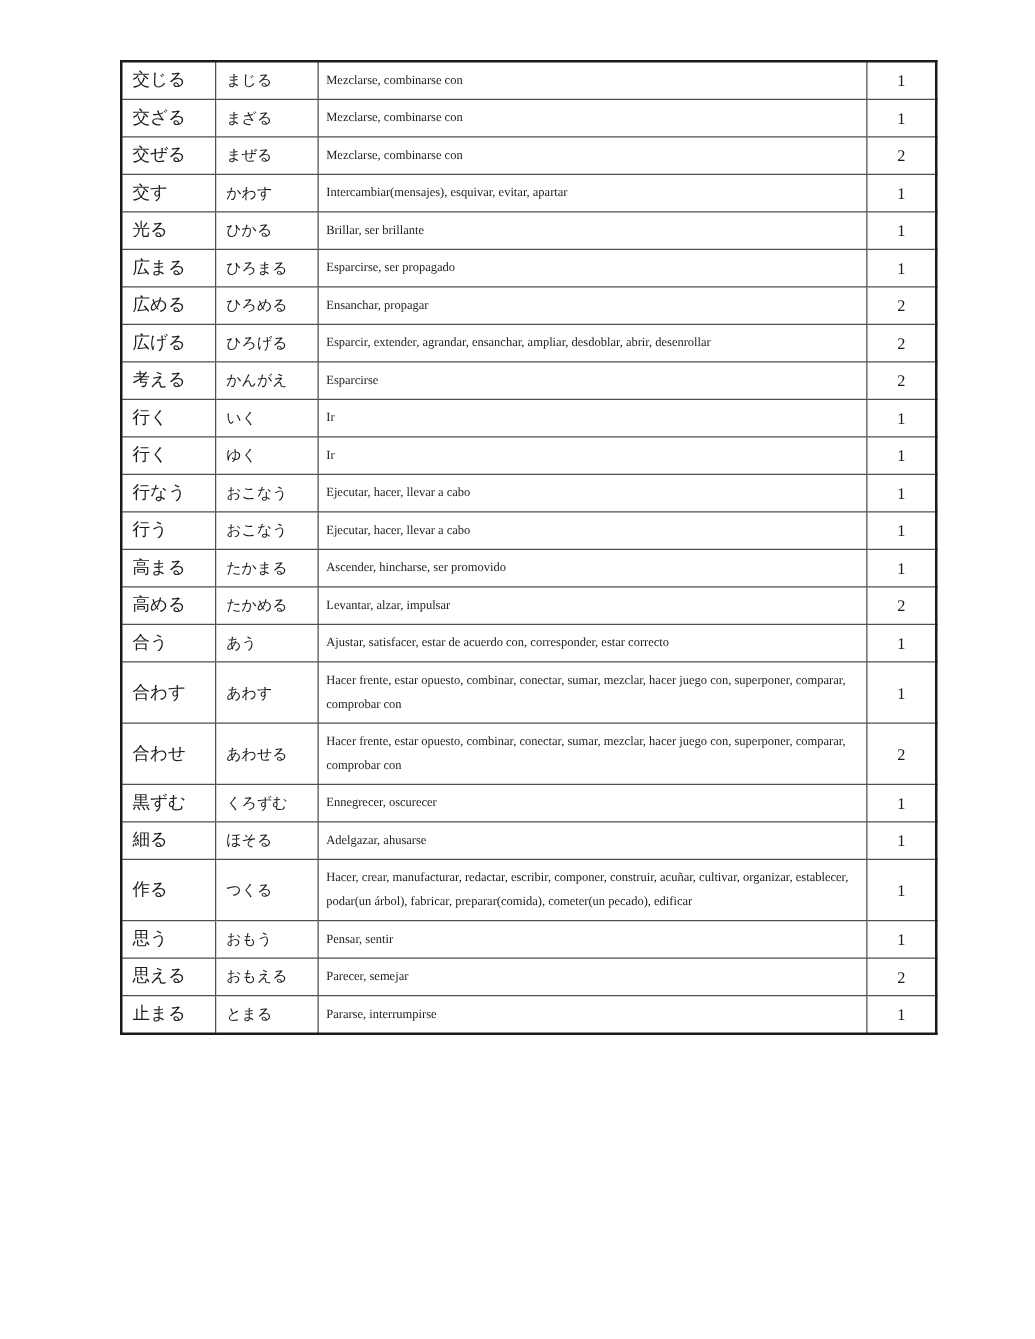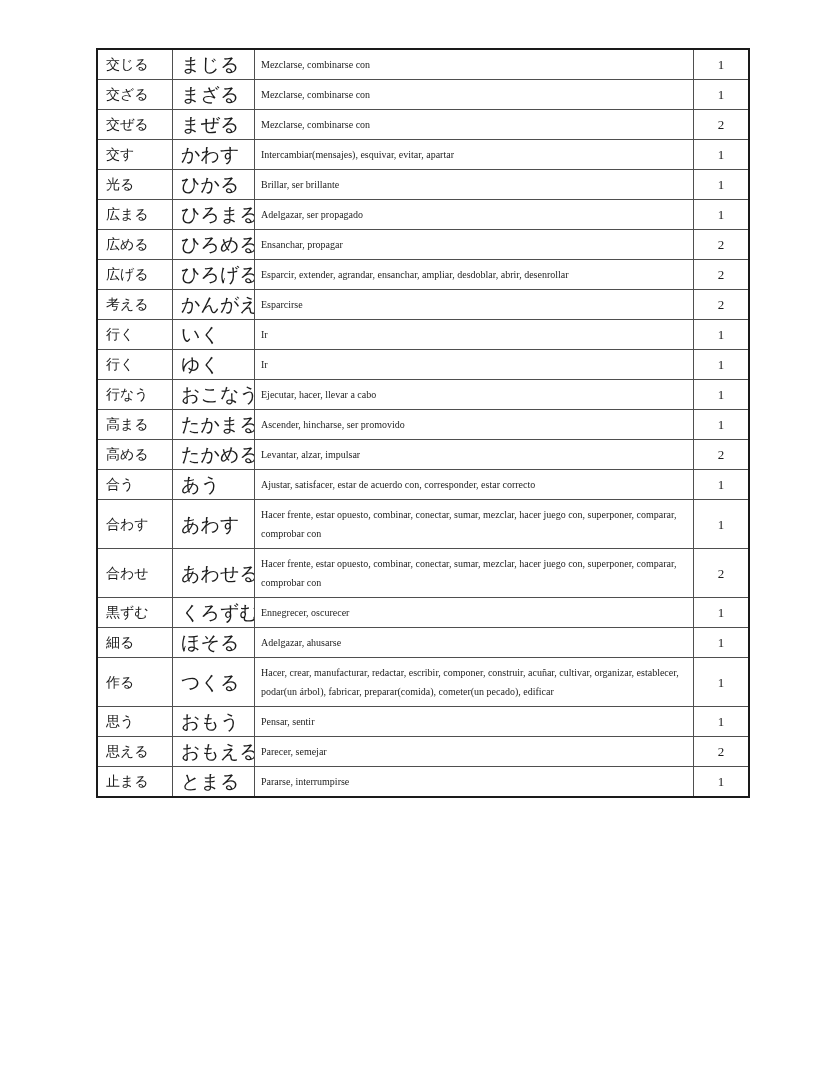--- a/index.html
+++ b/index.html
@@ -34,21 +34,21 @@
     width: 63px;
     padding: 5px 3px 5px 8px;
     font-size: 14px;
     line-height: 19px;
     white-space: nowrap;
     overflow: hidden;
   }
   td.c-reading {
     width: 73px;
     padding: 5px 0 5px 8px;
-    font-size: 19px;
+    font-size: 12px;
     line-height: 19px;
     white-space: nowrap;
     overflow: hidden;
   }
   td.c-meaning {
     width: 428px;
     padding: 5px 4px 5px 6px;
     font-size: 10px;
     line-height: 19px;
   }
@@ -92,21 +92,21 @@
   </tr>
         <tr>
     <td class="c-kanji">光る</td>
     <td class="c-reading">ひかる</td>
     <td class="c-meaning">Brillar, ser brillante</td>
     <td class="c-group">1</td>
   </tr>
         <tr>
     <td class="c-kanji">広まる</td>
     <td class="c-reading">ひろまる</td>
-    <td class="c-meaning">Adelgazar, ser propagado</td>
+    <td class="c-meaning">Esparcirse, ser propagado</td>
     <td class="c-group">1</td>
   </tr>
         <tr>
     <td class="c-kanji">広める</td>
     <td class="c-reading">ひろめる</td>
     <td class="c-meaning">Ensanchar, propagar</td>
     <td class="c-group">2</td>
   </tr>
         <tr>
     <td class="c-kanji">広げる</td>
@@ -127,20 +127,26 @@
     <td class="c-group">1</td>
   </tr>
         <tr>
     <td class="c-kanji">行く</td>
     <td class="c-reading">ゆく</td>
     <td class="c-meaning">Ir</td>
     <td class="c-group">1</td>
   </tr>
         <tr>
     <td class="c-kanji">行なう</td>
+    <td class="c-reading">おこなう</td>
+    <td class="c-meaning">Ejecutar, hacer, llevar a cabo</td>
+    <td class="c-group">1</td>
+  </tr>
+        <tr>
+    <td class="c-kanji">行う</td>
     <td class="c-reading">おこなう</td>
     <td class="c-meaning">Ejecutar, hacer, llevar a cabo</td>
     <td class="c-group">1</td>
   </tr>
         <tr>
     <td class="c-kanji">高まる</td>
     <td class="c-reading">たかまる</td>
     <td class="c-meaning">Ascender, hincharse, ser promovido</td>
     <td class="c-group">1</td>
   </tr>

